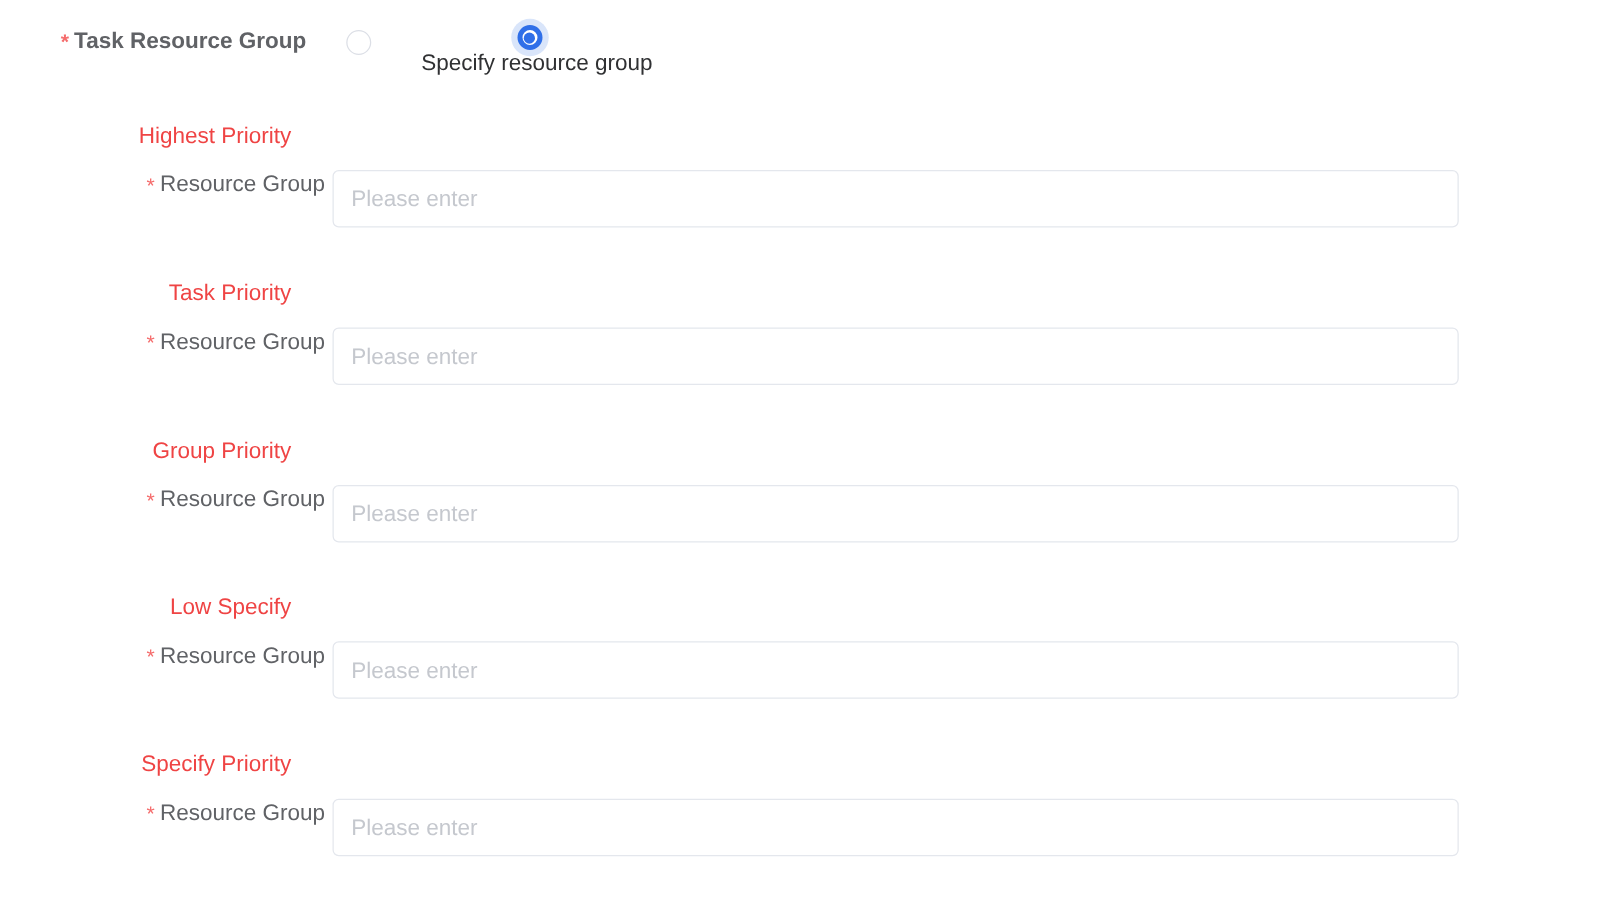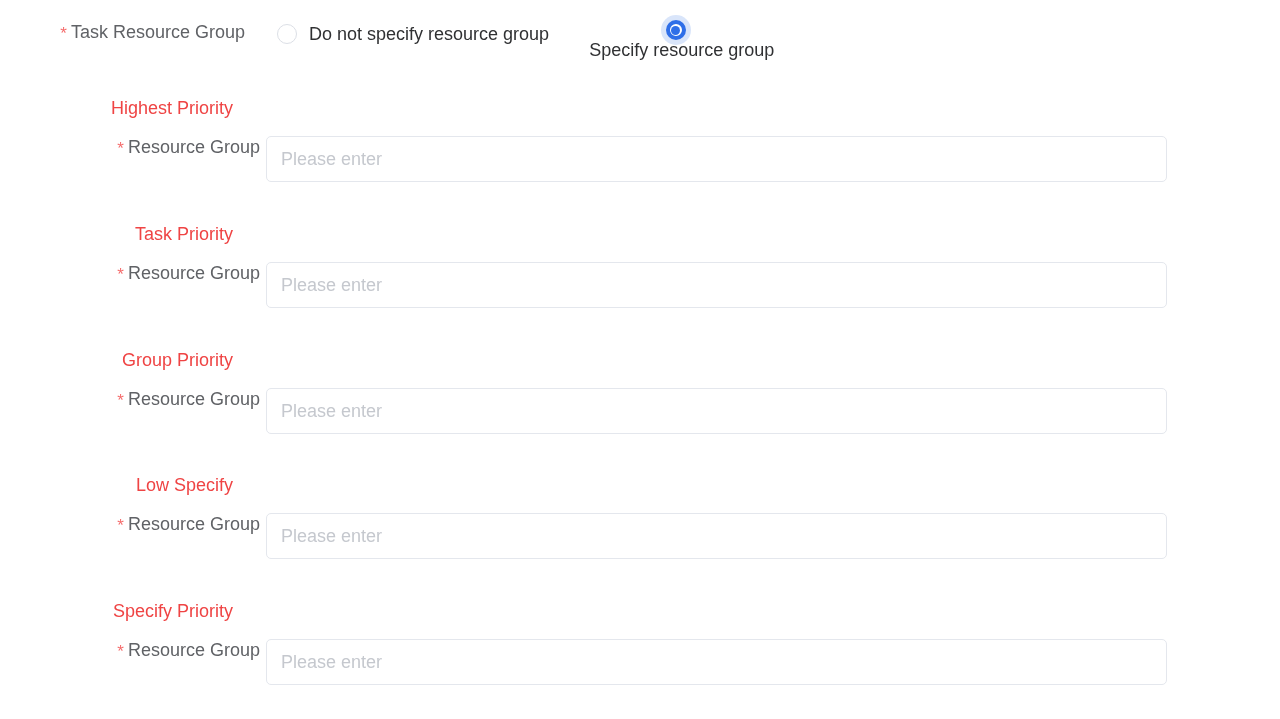--- a/index.html
+++ b/index.html
@@ -48,20 +48,21 @@
   
   .radio-row {
     position: absolute;
     left: 0;
     top: 20px;
     height: 28px;
   }
   .radio-row .label-col {
     top: 2px;
     width: 245px;
+    font-weight: bold;
   }
 
   .radio-group {
     position: absolute;
     left: 277px;
     top: 0;
     display: flex;
     align-items: center;
     height: 28px;
   }
@@ -166,21 +167,20 @@
 <div class="page">
 
   <div class="radio-row">
     <div class="label-col">
       <span class="req-star">*</span><span class="field-label">Task Resource Group</span>
     </div>
 
     <div class="radio-group">
       <div class="radio-item">
         <span class="radio-mark"></span>
-        <span class="radio-text">Do not specify resource group</span>
       </div>
       <div class="radio-item">
         <span class="radio-mark checked"></span>
         <span class="radio-text">Specify resource group</span>
       </div>
     </div>
   </div>
 
   <div class="priority-block" style="top:98px;">
     <div class="priority-title">Highest Priority</div>

